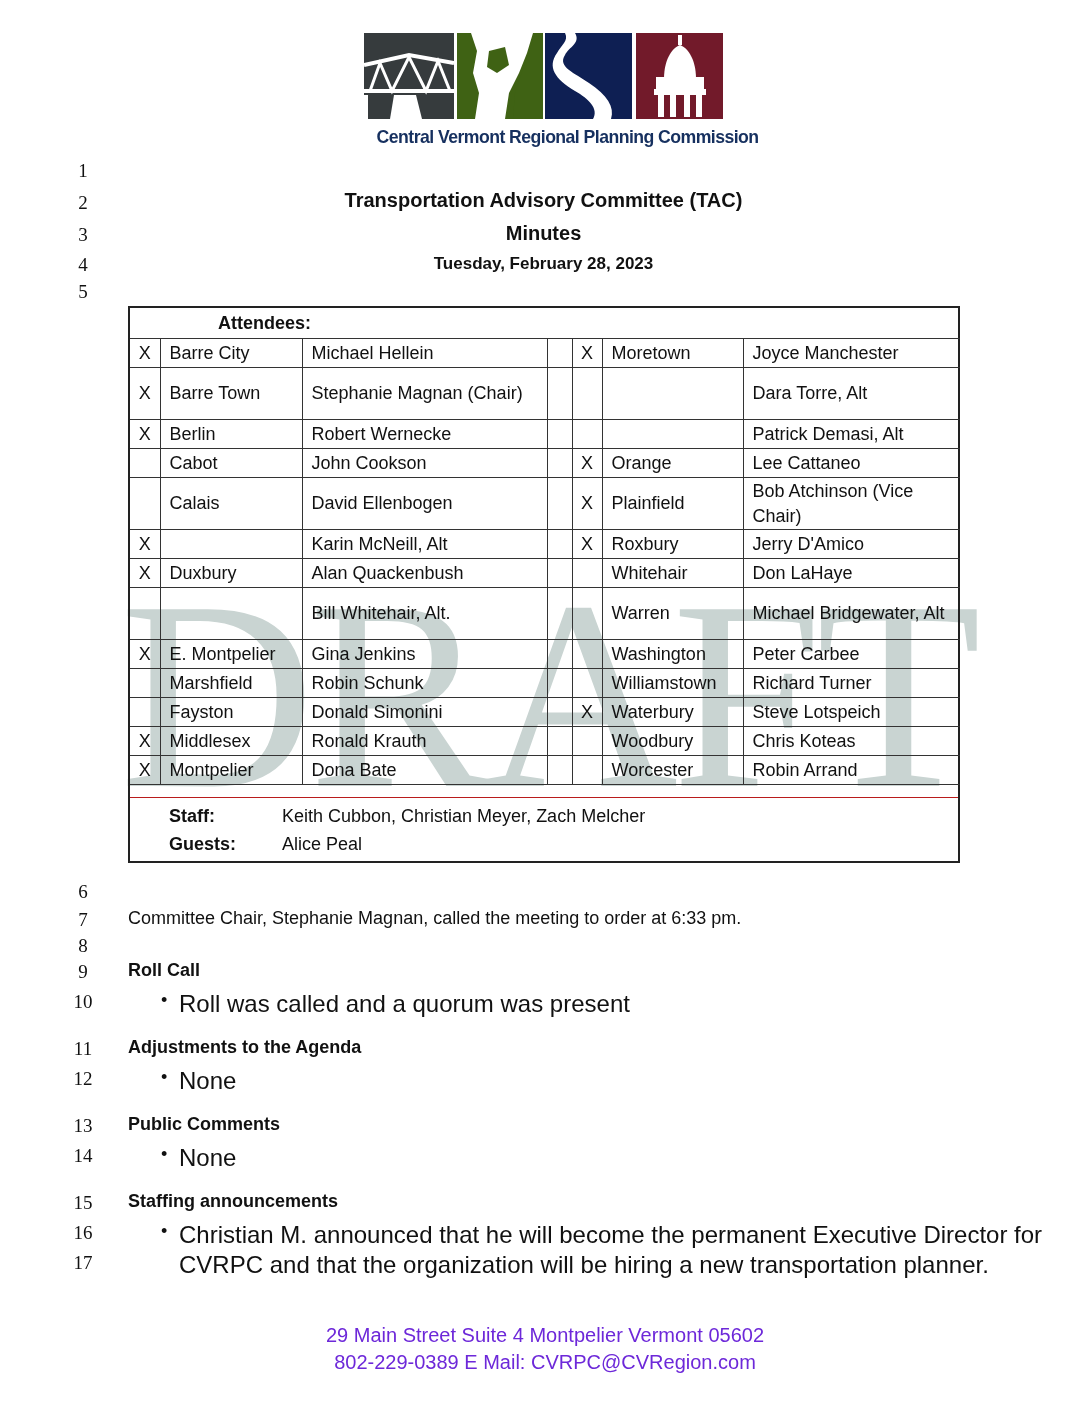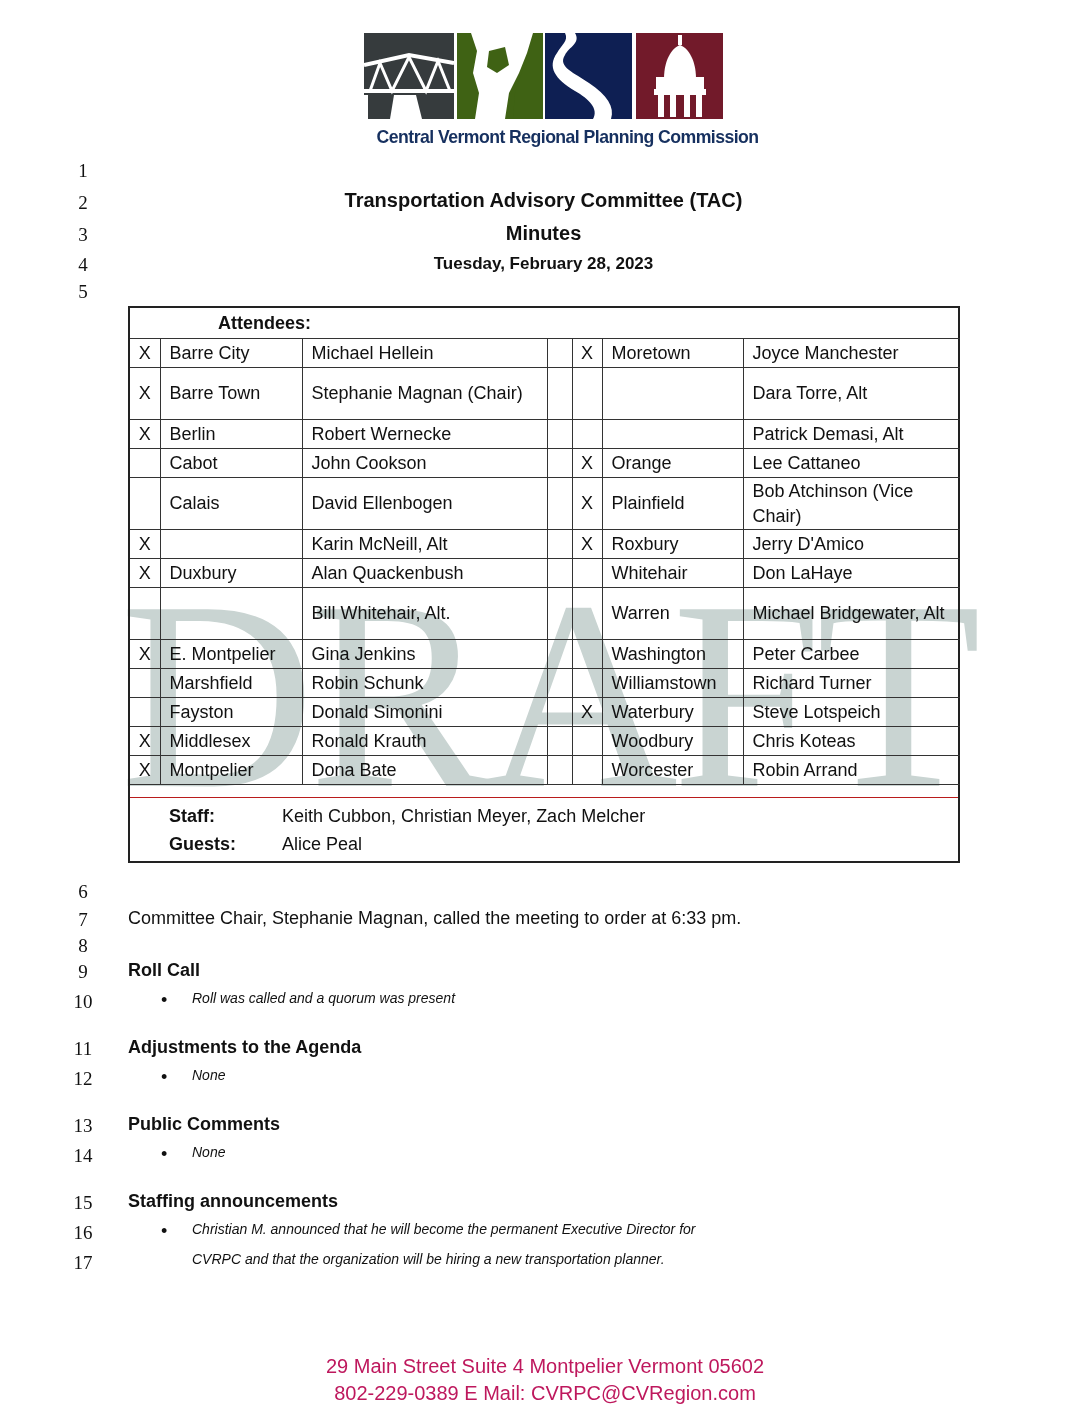--- a/index.html
+++ b/index.html
@@ -38,24 +38,24 @@
   .tbl td:last-child { border-right: none; margin-top: 8px; }
   .foot { border-top: 1px solid #b91c1c; padding: 4px 0 3px 0; margin-top: 12px; }
   .foot-row { display: flex; height: 28px; align-items: center; font-size: 18px; }
   .foot-label { width: 152px; padding-left: 39px; font-weight: bold; box-sizing: border-box; }
   .foot-val { padding-left: 0; text-align: center; }
 
   
   .p { left: 128px; font-size: 18px; }
   .h { left: 128px; font-size: 18px; font-weight: bold; }
   .bullet { left: 161px; font-size: 18px; }
-  .btext { left: 192px; font-size: 14px; font-style: italic; }
-
-  
-  .addr { left: 200px; width: 690px; text-align: center; color: #be185d; font-size: 20px; line-height: 27px; margin-top: 31px; }
+  .btext { left: 179px; font-size: 24px; }
+
+  
+  .addr { left: 200px; width: 690px; text-align: center; color: #6d28d9; font-size: 20px; line-height: 27px; }
 </style>
 </head>
 <body>
 
 <div class="abs logo">
   <div class="logo-block lb-gray">
     <svg width="90" height="86" viewBox="0 0 90 86">
       <rect x="0" y="0" width="90" height="86" fill="#363b3d"></rect>
       <polyline points="0,32 45,22 90,30" fill="none" stroke="#fff" stroke-width="4"></polyline>
       <line x1="0" y1="58" x2="90" y2="58" stroke="#fff" stroke-width="4"></line>

